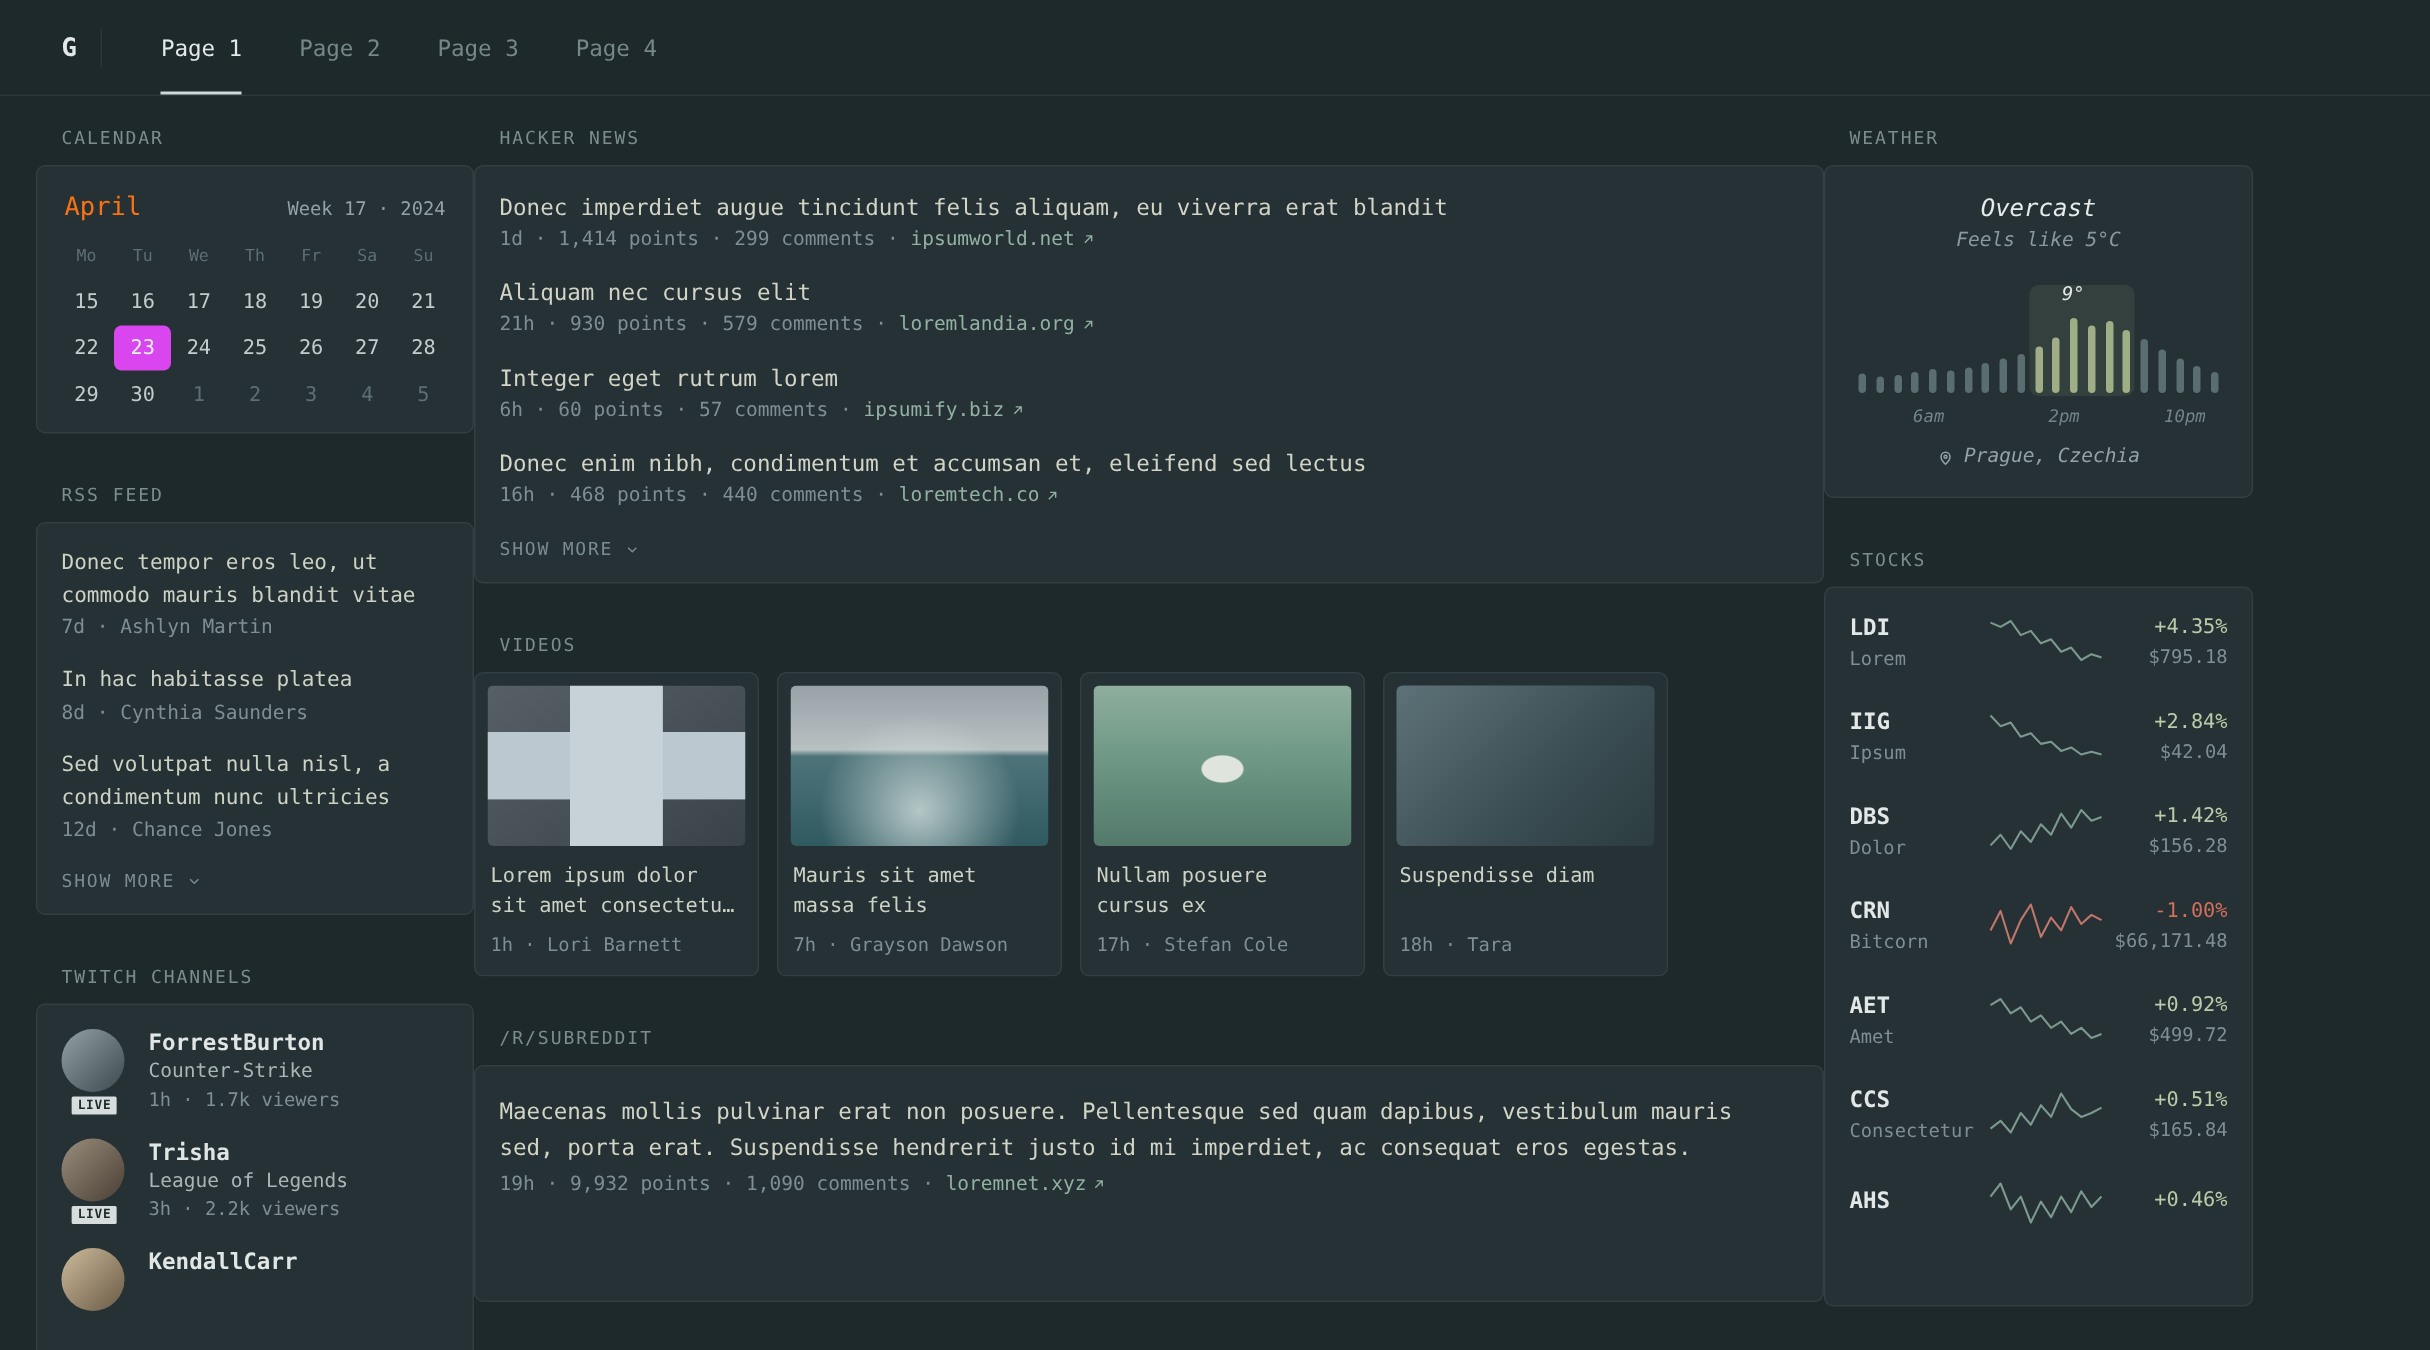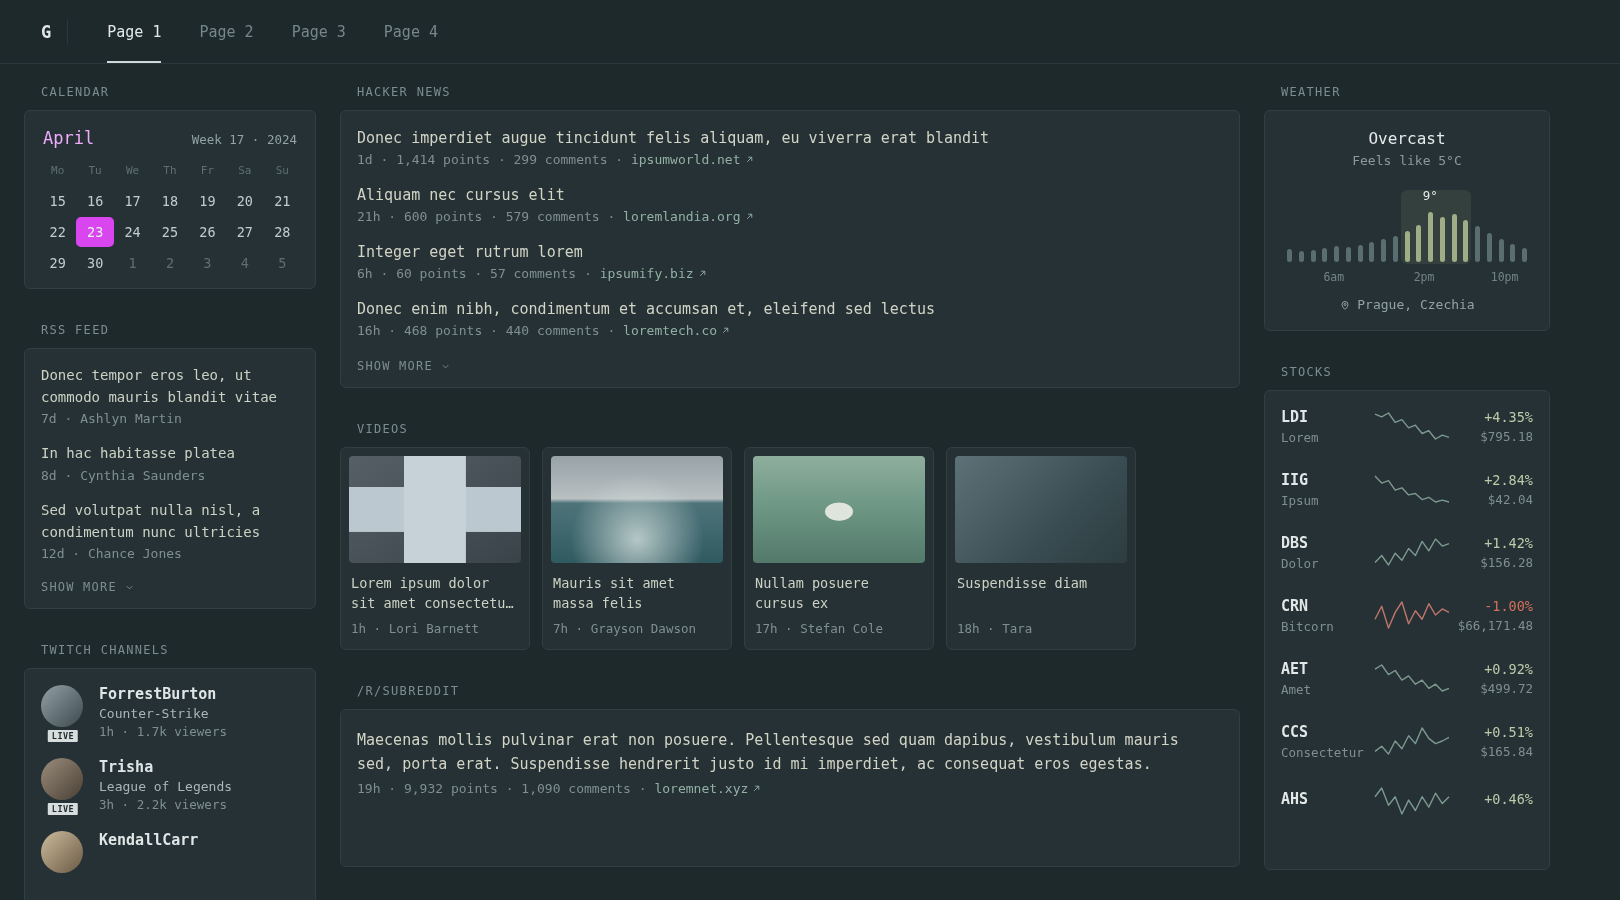--- a/index.html
+++ b/index.html
@@ -13,29 +13,29 @@
   
   .topbar { height: 64px; border-bottom: 1px solid #2b373a; }
   .topbar-inner { width: 1526px; margin-left: 24px; height: 100%; display: flex; align-items: center; }
   .logo { font-weight: bold; font-size: 17px; color: #e2e8e8; padding: 0 16px 0 17px; cursor: pointer; }
   .logo-sep { width: 1px; height: 26px; background: #2b373a; margin-right: 20px; }
   .tabs { display: flex; height: 100%; }
   .tab { position: relative; display: flex; align-items: center; padding: 0 19px; font-size: 15px; color: #76878a; cursor: pointer; }
   .tab.active { color: #e3e9e9; }
   .tab.active::after { content: ""; position: absolute; left: 19px; right: 19px; bottom: 0; height: 2px; background: #cfd9d9; }
   
-  .grid { display: grid; grid-template-columns: 292px 900px 286px; column-gap: 24px; margin-left: 24px; padding-top: 21px; height: 836px; }
+  .grid { display: grid; grid-template-columns: 292px 900px 286px; margin-left: 24px; padding-top: 21px; height: 836px; }
   .col { overflow: hidden; }
   .widget { margin-bottom: 34px; }
   .widget-header { font-size: 12px; letter-spacing: 1.3px; color: #7c8d8f; margin: 0 0 11px 17px; font-weight: normal; }
   .card { background: #253134; border: 1px solid #313f42; border-radius: 6px; }
   
   .cal-card { padding: 15px 14px 10px; }
   .cal-head { display: flex; justify-content: space-between; align-items: baseline; padding: 2px 4px 10px; }
-  .cal-month { font-size: 17px; color: #f0abfc; }
+  .cal-month { font-size: 17px; color: #f97316; }
   .cal-week { font-size: 12.5px; color: #93a2a4; }
   .cal-grid { display: grid; grid-template-columns: repeat(7, 1fr); row-gap: 1px; text-align: center; }
   .cal-dow { font-size: 11px; color: #5e6f71; padding: 6px 0 8px; }
   .cal-day { font-size: 13.5px; color: #c2cccc; height: 30px; line-height: 30px; border-radius: 5px; }
   .cal-day.other { color: #5e6f71; }
   .cal-day.sel { background: #d946ef; color: #ecf1f1; }
   
   .rss-card { padding: 16px 16px 14px; }
   .feed-item { margin-bottom: 17px; }
   .feed-title { font-size: 14px; line-height: 1.55; color: #ccd2c4; cursor: pointer; }
@@ -78,21 +78,21 @@
   .thumb-3 { background:
       radial-gradient(ellipse at 50% 52%, #dfe5dd 0 11%, rgba(0,0,0,0) 12%),
       linear-gradient(180deg,#8fae9d 0%,#6f9886 45%,#52796a 100%); }
   .thumb-4 { background: linear-gradient(135deg,#5d7278,#3a4d52 60%,#2c3c40); }
   .video-title { font-size: 13.5px; line-height: 1.5; color: #ccd2c4; margin: 10px 10px 0; min-height: 41px; }
   .video-meta { font-size: 12.5px; color: #7f8f91; margin: 7px 10px 13px; }
   
   .sub-card { padding: 18px 16px 70px; }
   .sub-title { font-size: 15px; line-height: 1.6; color: #d2d4c6; cursor: pointer; }
   
-  .weather-card { padding: 18px 14px 16px; text-align: center; }
+  .weather-card { padding: 18px 14px 16px; text-align: center; font-style: italic; }
   .w-cond { font-size: 16px; color: #e5eaea; }
   .w-feels { font-size: 13px; color: #8a999b; margin-top: 5px; }
   .w-chart { position: relative; height: 96px; margin: 20px 6px 0; }
   .w-highlight { position: absolute; top: 2px; bottom: 20px; background: rgba(186,196,148,.10); border-radius: 6px; }
   .w-bars { position: absolute; left: 2px; right: 2px; bottom: 22px; height: 56px; display: flex; align-items: flex-end; justify-content: space-between; }
   .w-bar { width: 5px; border-radius: 2.5px; background: #5a6d70; }
   .w-bar.hl { background: #9fae86; }
   .w-peak { position: absolute; top: 0; transform: translateX(-50%); font-size: 12.5px; color: #e3e9e9; }
   .w-times { position: absolute; left: 0; right: 0; bottom: 0; height: 14px; }
   .w-times span { position: absolute; bottom: 0; transform: translateX(-50%); font-size: 11.5px; color: #738486; }
@@ -257,21 +257,21 @@
               <svg viewBox="0 0 24 24">
                   <path d="M7 17L17 7M9 7h8v8"></path>
                 </svg>
             </a>
           </div>
         </article>
 
         <article class="hn-item">
           <a class="hn-title">Aliquam nec cursus elit</a>
           <div class="meta-line">
-            <span>21h · 600 points · 579 comments ·</span>
+            <span>21h · 930 points · 579 comments ·</span>
             <a class="meta-link">
               <span>loremlandia.org</span>
               <svg viewBox="0 0 24 24">
                   <path d="M7 17L17 7M9 7h8v8"></path>
                 </svg>
             </a>
           </div>
         </article>
 
         <article class="hn-item">

